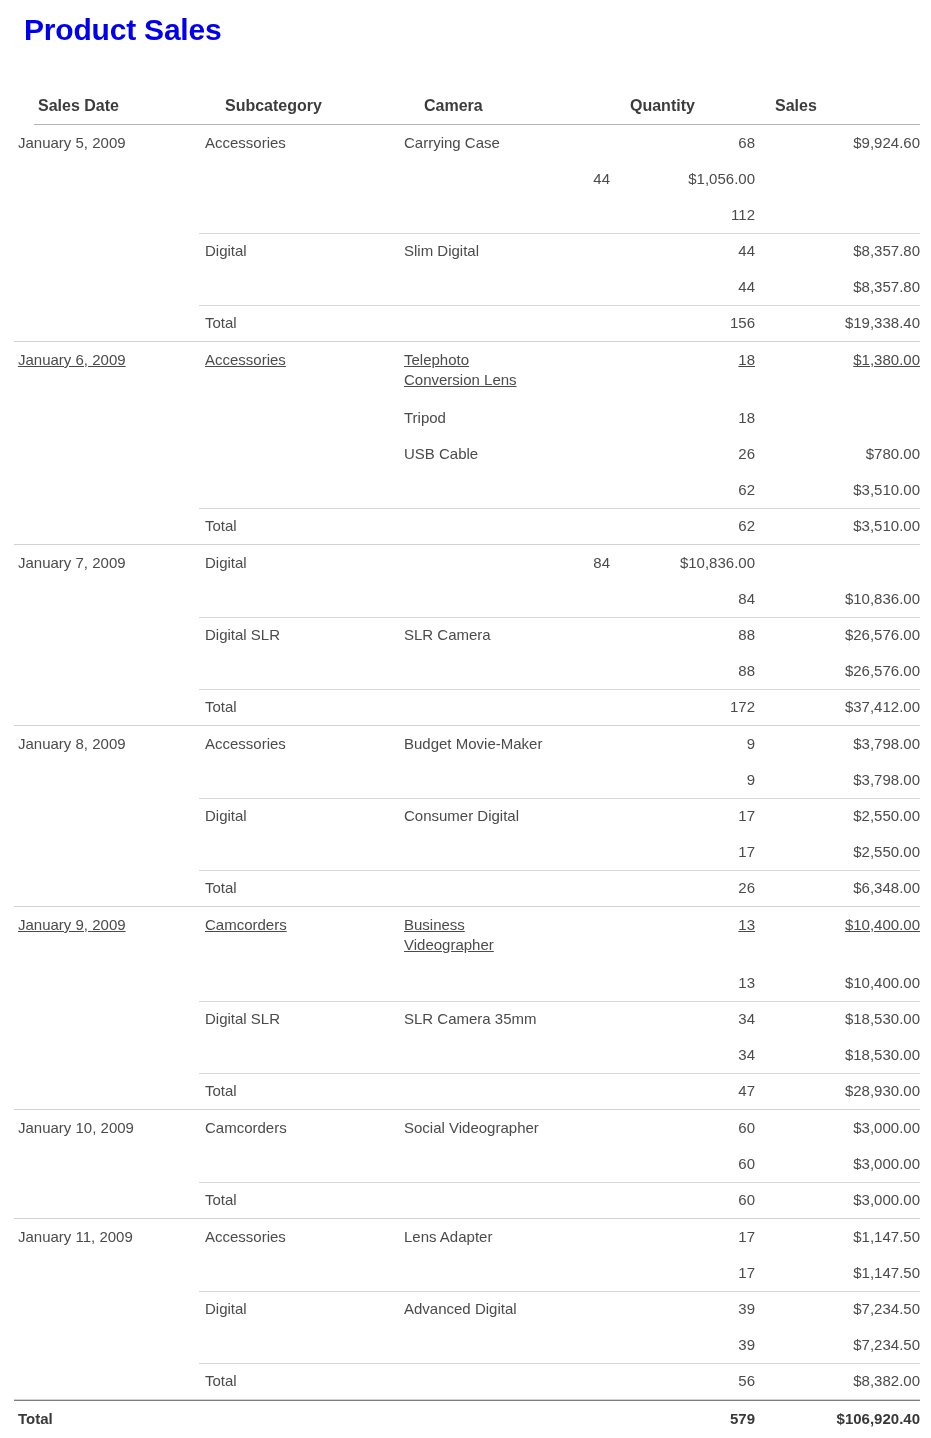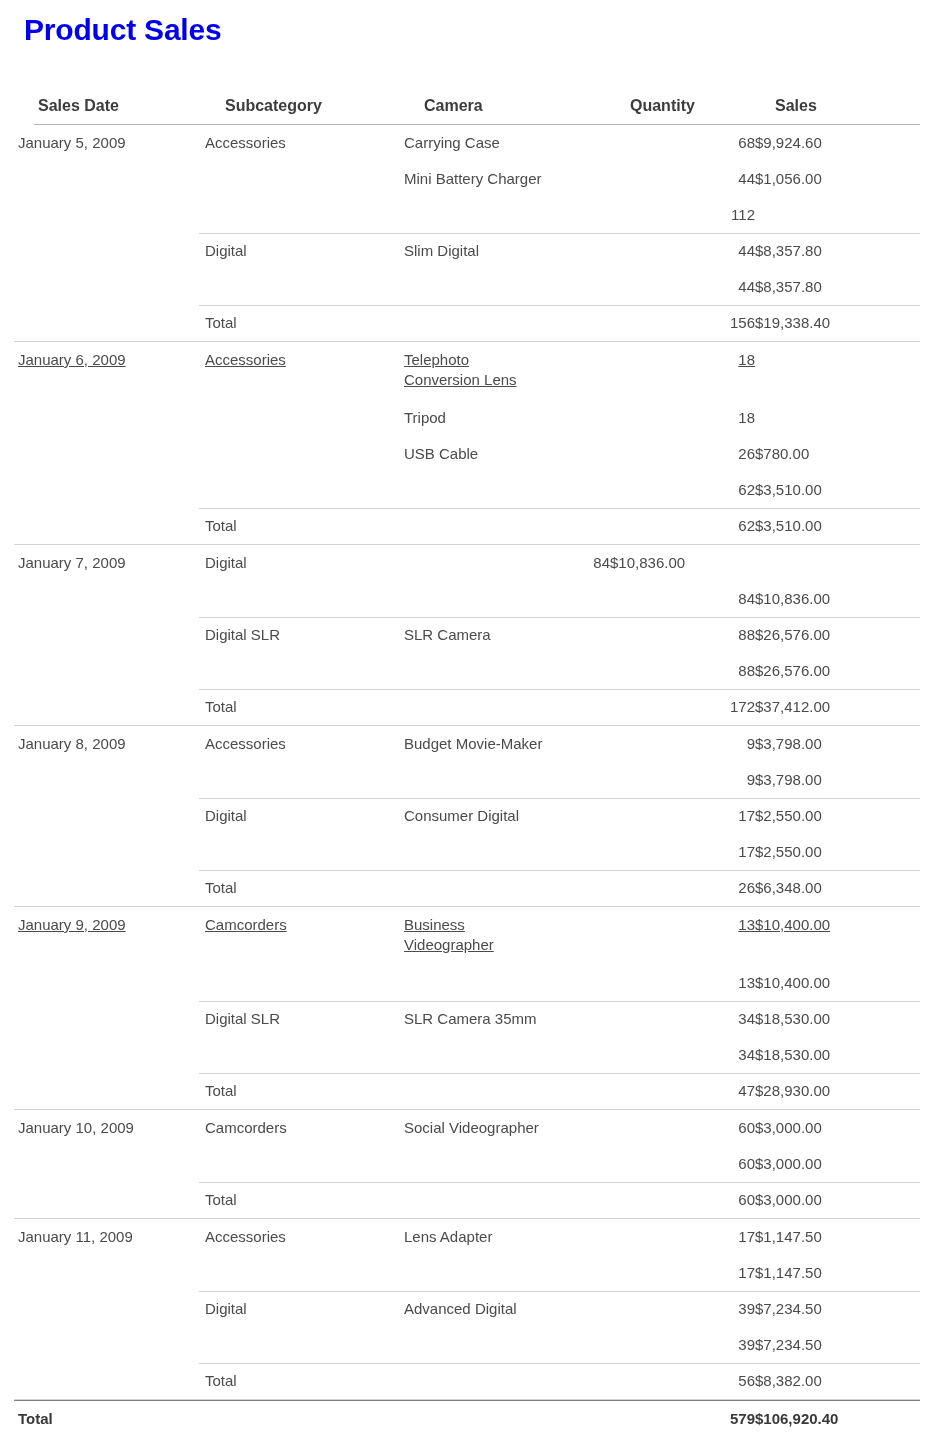--- a/index.html
+++ b/index.html
@@ -24,21 +24,21 @@
     padding-bottom:9px;align-items:end;margin-left:20px;
   }
   .header-row .c-qty,.header-row .c-sales{text-align:left;}
   .row{min-height:36px;}
   .row > div{padding-top:8px;line-height:20px;}
   .tall{min-height:58px;text-decoration:underline;}
   .c-date{padding-left:4px;}
   .c-sub{padding-left:6px;}
   .c-prod{white-space:pre-line;padding-right:40px;}
   .c-qty{text-align:right;}
-  .c-sales{text-align:left;}
+  .c-sales{text-align:right;}
   .sec-start{position:relative;}
   .sec-start::before{
     content:"";position:absolute;top:0;left:185px;right:0;height:0;
     border-top:1px solid var(--c-separator-line,#d6d6d6);
   }
   .group{border-bottom:1px solid var(--c-group-line,#d2d2d2);}
   .grand{
     border-top:1px solid var(--c-grand-total-border,#7f7f7f);
     font-weight:700;color:#383838;
   }
@@ -62,21 +62,20 @@
         <div class="grid-row row">
           <div class="c-date">January 5, 2009</div>
           <div class="c-sub">Accessories</div>
           <div class="c-prod">Carrying Case</div>
           <div class="c-qty">68</div>
           <div class="c-sales">$9,924.60</div>
         </div>
         <div class="grid-row row">
           <div class="c-date"></div>
           <div class="c-sub"></div>
-          <div class="c-prod">Mini Battery Charger</div>
           <div class="c-qty">44</div>
           <div class="c-sales">$1,056.00</div>
         </div>
         <div class="grid-row row">
           <div class="c-date"></div>
           <div class="c-sub"></div>
           <div class="c-prod"></div>
           <div class="c-qty">112</div>
         </div>
         <div class="grid-row row sec-start">
@@ -101,20 +100,21 @@
           <div class="c-sales">$19,338.40</div>
         </div>
       </div>
       <div class="group">
         <div class="grid-row row  tall">
           <div class="c-date">January 6, 2009</div>
           <div class="c-sub">Accessories</div>
           <div class="c-prod">Telephoto
 Conversion Lens</div>
           <div class="c-qty">18</div>
+          <div class="c-sales">$1,380.00</div>
         </div>
         <div class="grid-row row">
           <div class="c-date"></div>
           <div class="c-sub"></div>
           <div class="c-prod">Tripod</div>
           <div class="c-qty">18</div>
         </div>
         <div class="grid-row row">
           <div class="c-date"></div>
           <div class="c-sub"></div>

